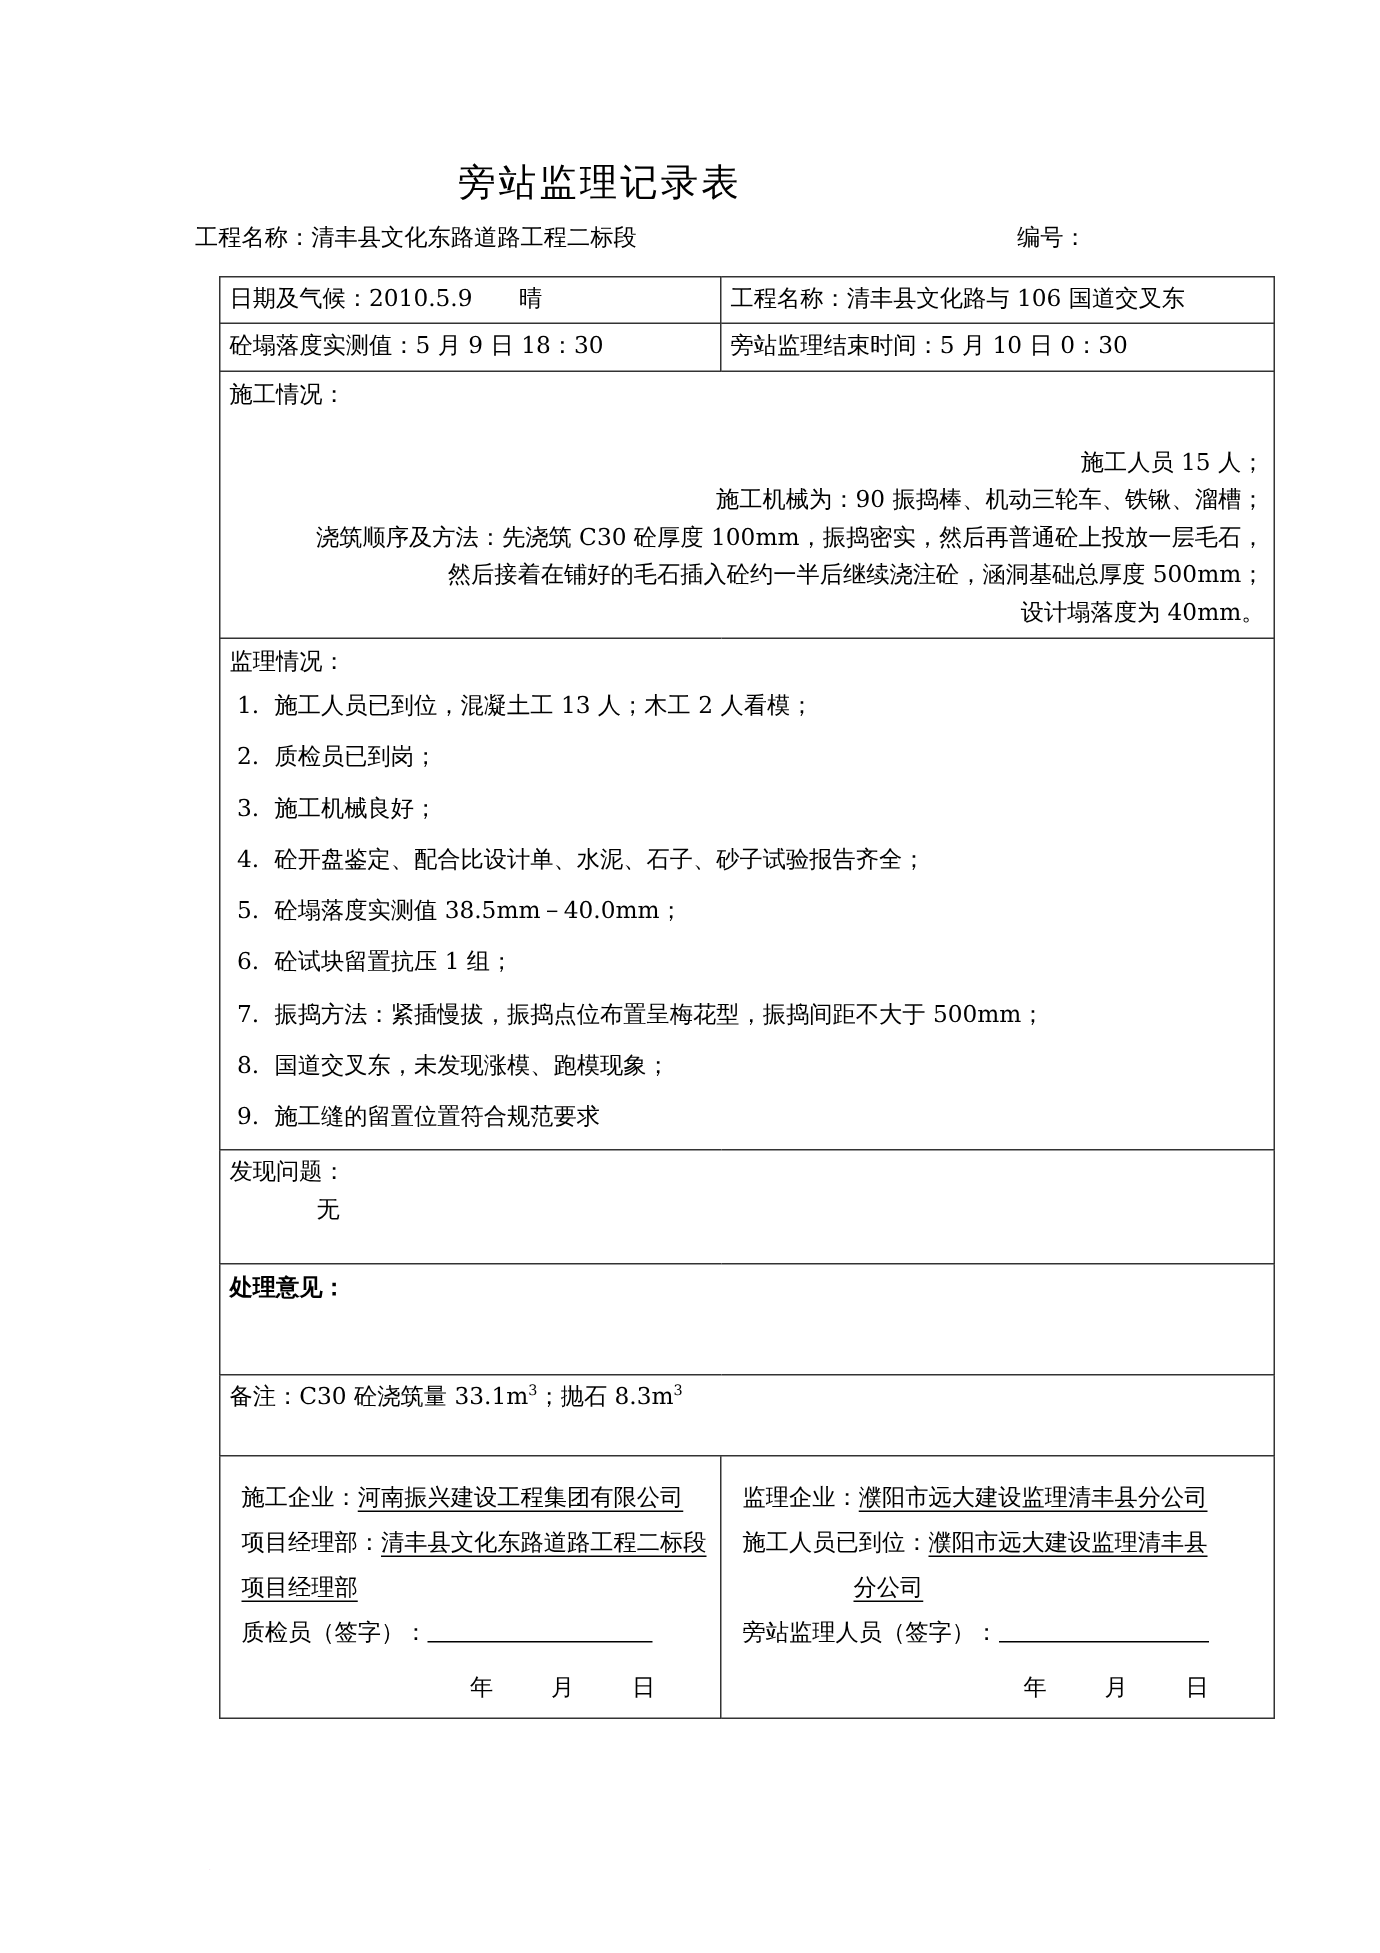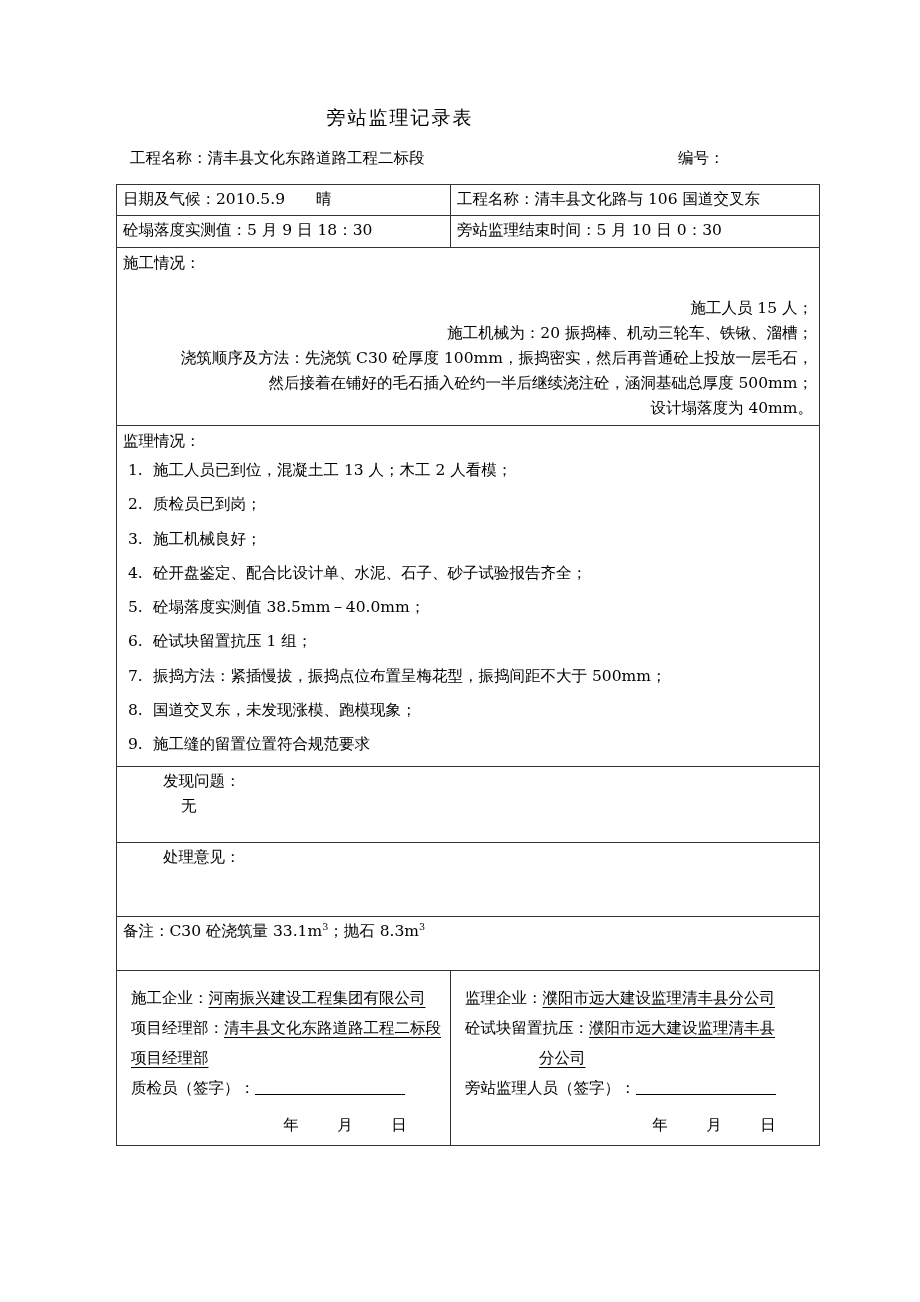--- a/index.html
+++ b/index.html
@@ -23,21 +23,21 @@
     height: 1302px;
   }
 
   
   .doc-title {
     position: absolute;
     left: 0;
     top: 105px;
     width: 800px;
     text-align: center;
-    font-size: 19px;
+    font-size: 25px;
     letter-spacing: 2px;
     font-family: "DejaVu Serif", "Liberation Serif", serif;
   }
 
   
   .subheader {
     position: absolute;
     left: 130px;
     top: 148px;
     width: 700px;
@@ -52,21 +52,21 @@
   .subheader .num {
     position: absolute;
     left: 548px;
     top: 0;
     white-space: nowrap;
   }
 
   
   .tbl {
     position: absolute;
-    left: 116px;
+    left: 146px;
     top: 184px;
     width: 703px;
     border-collapse: collapse;
     table-layout: fixed;
     font-size: 15.5px;
   }
   .tbl td {
     border: 1px solid #333333;
     padding: 3px 6px 4px 6px;
     vertical-align: top;
@@ -112,21 +112,21 @@
   .num-list li .idx {
     width: 30px;
     flex: 0 0 30px;
     text-align: left;
     padding-left: 5px;
     box-sizing: border-box;
   }
   .num-list li .txt { flex: 1 1 auto; }
 
   
-  .blk-label { display:block;margin-left:40px; }
+  .blk-label { display:block; }
   .blk-value {
     display: block;
     padding-left: 58px;
     margin-top: 2px;
   }
 
   
   .sig-cell {
     padding: 12px 10px 8px 14px !important;
     height: 148px;
@@ -205,21 +205,21 @@
         <td class="cellpad"><span>砼塌落度实测值：</span><span>5 月 9 日 18：30</span></td>
         <td class="cellpad"><span>旁站监理结束时间：</span><span>5 月 10 日 0：30</span></td>
       </tr>
 
       <tr>
         <td class="cellpad" colspan="2" style="height:166px;">
           <span class="sec-label">施工情况：</span>
           <div class="gap-line"></div>
           <div class="sec-body">
             <span class="ln">施工人员 15 人；</span>
-            <span class="ln">施工机械为：20 振捣棒、机动三轮车、铁锹、溜槽；</span>
+            <span class="ln">施工机械为：90 振捣棒、机动三轮车、铁锹、溜槽；</span>
             <span class="ln">浇筑顺序及方法：先浇筑 C30 砼厚度 100mm，振捣密实，然后再普通砼上投放一层毛石，</span>
             <span class="ln">然后接着在铺好的毛石插入砼约一半后继续浇注砼，涵洞基础总厚度 500mm；</span>
             <span class="ln">设计塌落度为 40mm。</span>
           </div>
         </td>
       </tr>
 
       <tr>
         <td class="cellpad" colspan="2" style="height:330px;">
           <span class="sec-label">监理情况：</span>
@@ -265,21 +265,21 @@
       </tr>
 
       <tr>
         <td class="cellpad" colspan="2" style="height:68px;">
           <span class="blk-label">发现问题：</span>
           <span class="blk-value">无</span>
         </td>
       </tr>
 
       <tr>
-        <td class="cellpad" colspan="2" style="height:66px;">
+        <td class="cellpad" colspan="2" style="height:66px;font-weight:bold;">
           <span class="blk-label">处理意见：</span>
           <span class="blk-value"></span>
         </td>
       </tr>
 
       <tr>
         <td class="cellpad" colspan="2" style="height:46px;">
           <span>备注：</span><span>C30 砼浇筑量 33.1m</span><sup>3</sup><span>；抛石 8.3m</span><sup>3</sup>
         </td>
       </tr>
@@ -287,21 +287,21 @@
       <tr>
         <td class="sig-cell">
           <span class="sig-line"><span>施工企业：</span><span class="ul ul-pad">河南振兴建设工程集团有限公司</span></span>
           <span class="sig-line"><span>项目经理部：</span><span class="ul">清丰县文化东路道路工程二标段</span></span>
           <span class="sig-line ul" style="display:inline-block;">项目经理部</span>
           <span class="sig-line"><span>质检员（签字）：</span><span class="blankline"></span></span>
           <span class="ymd"><span>年</span><span>月</span><span>日</span></span>
         </td>
         <td class="sig-cell">
           <span class="sig-line"><span>监理企业：</span><span class="ul">濮阳市远大建设监理清丰县分公司</span></span>
-          <span class="sig-line"><span>砼试块留置抗压：</span><span class="ul">濮阳市远大建设监理清丰县</span></span>
+          <span class="sig-line"><span>施工人员已到位：</span><span class="ul">濮阳市远大建设监理清丰县</span></span>
           <span class="sig-line indent-sig"><span class="ul">分公司</span></span>
           <span class="sig-line"><span>旁站监理人员（签字）：</span><span class="blankline-wide"></span></span>
           <span class="ymd"><span>年</span><span>月</span><span>日</span></span>
         </td>
       </tr>
 
     </tbody>
   </table>
 
   <div class="wm">·</div>

